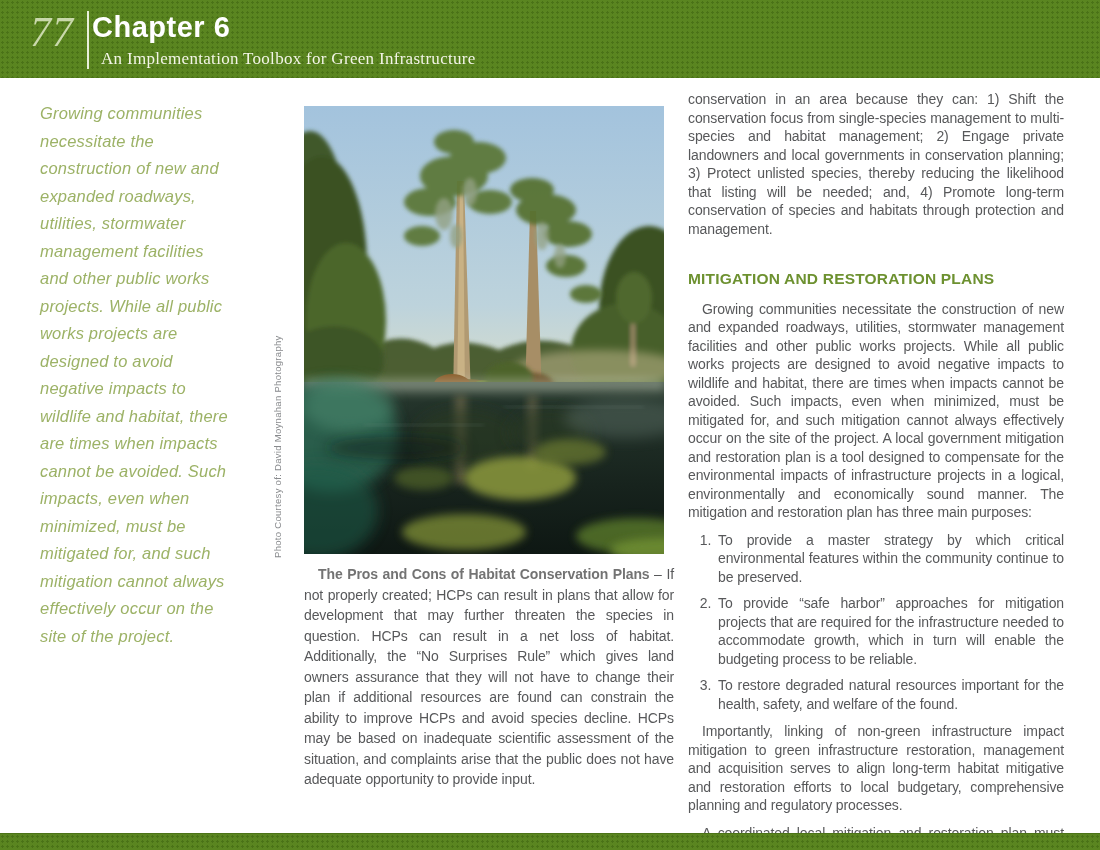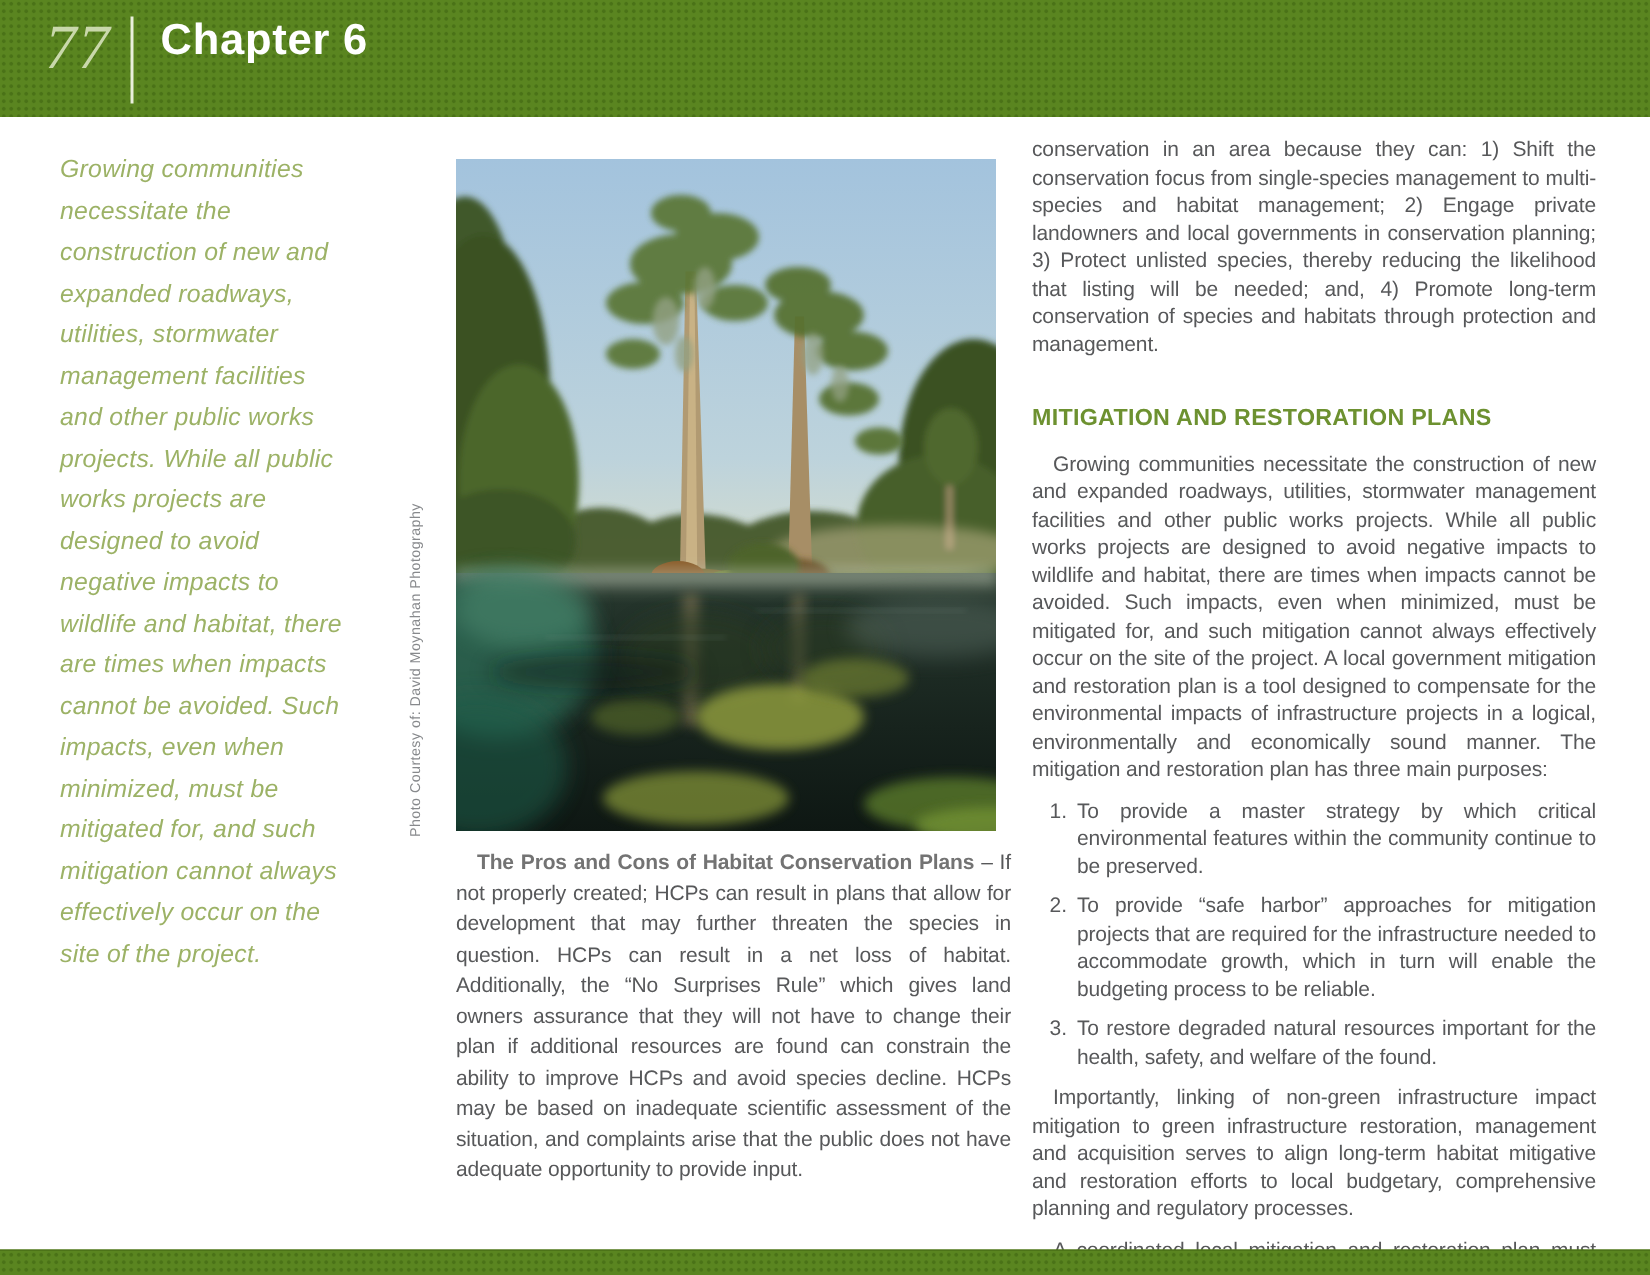--- a/index.html
+++ b/index.html
@@ -22,21 +22,21 @@
     position:absolute; left:30px; top:8px;
     font-family:"Liberation Serif", serif;
     font-style:italic; font-weight:normal;
     font-size:42px; color:#c9d8ab; letter-spacing:1px;
   }
   .header-divider {
     position:absolute; left:87px; top:11px; width:2px; height:58px;
     background:#e9efdc;
   }
   .chapter-title {
-    position:absolute; left:107px; top:11px;
+    position:absolute; left:92px; top:11px;
     font-size:29px; font-weight:bold; color:#ffffff; letter-spacing:0.5px;
   }
   .chapter-subtitle {
     position:absolute; left:101px; top:49px;
     font-family:"Liberation Serif", serif;
     font-size:17px; color:#f3f5e7; letter-spacing:0.3px;
   }
 
   
   .footer-bar {
@@ -96,20 +96,21 @@
   }
   .purpose-list li { margin-bottom:8px; padding-left:3px; }
 </style>
 </head>
 <body>
 
 <div class="header">
   <div class="page-num">77</div>
   <div class="header-divider"></div>
   <div class="chapter-title">Chapter 6</div>
+  <div class="chapter-subtitle">An Implementation Toolbox for Green Infrastructure</div>
 </div>
 
 <div class="sidebar-quote">Growing communities necessitate the construction of new and expanded roadways, utilities, stormwater management facilities and other public works projects. While all public works projects are designed to avoid negative impacts to wildlife and habitat, there are times when impacts cannot be avoided. Such impacts, even when minimized, must be mitigated for, and such mitigation cannot always effectively occur on the site of the project.</div>
 
 <div class="photo-frame">
   <svg viewBox="0 0 360 448" preserveAspectRatio="none">
     <defs>
       <linearGradient id="sky" x1="0" y1="0" x2="0" y2="1">
         <stop offset="0" stop-color="#a3c3dd"></stop>
         <stop offset="0.7" stop-color="#bdd3dc"></stop>

